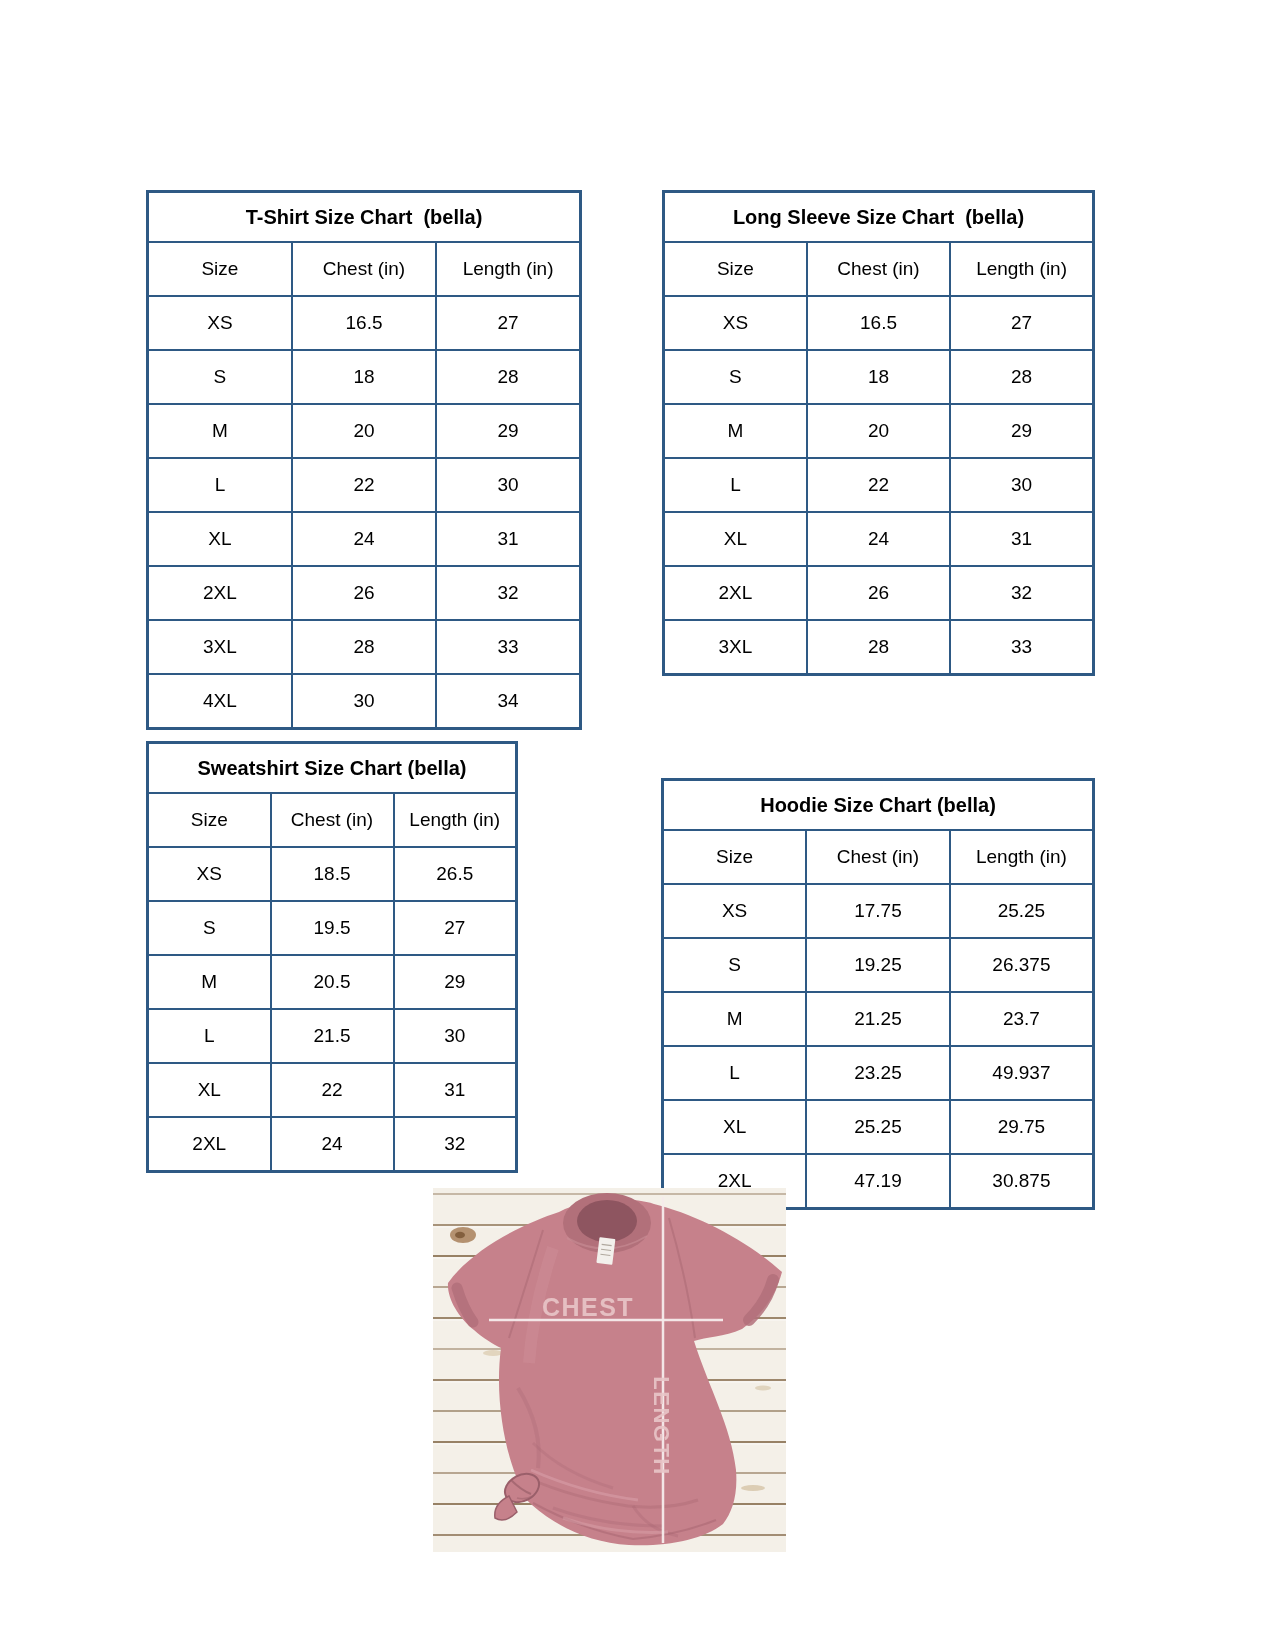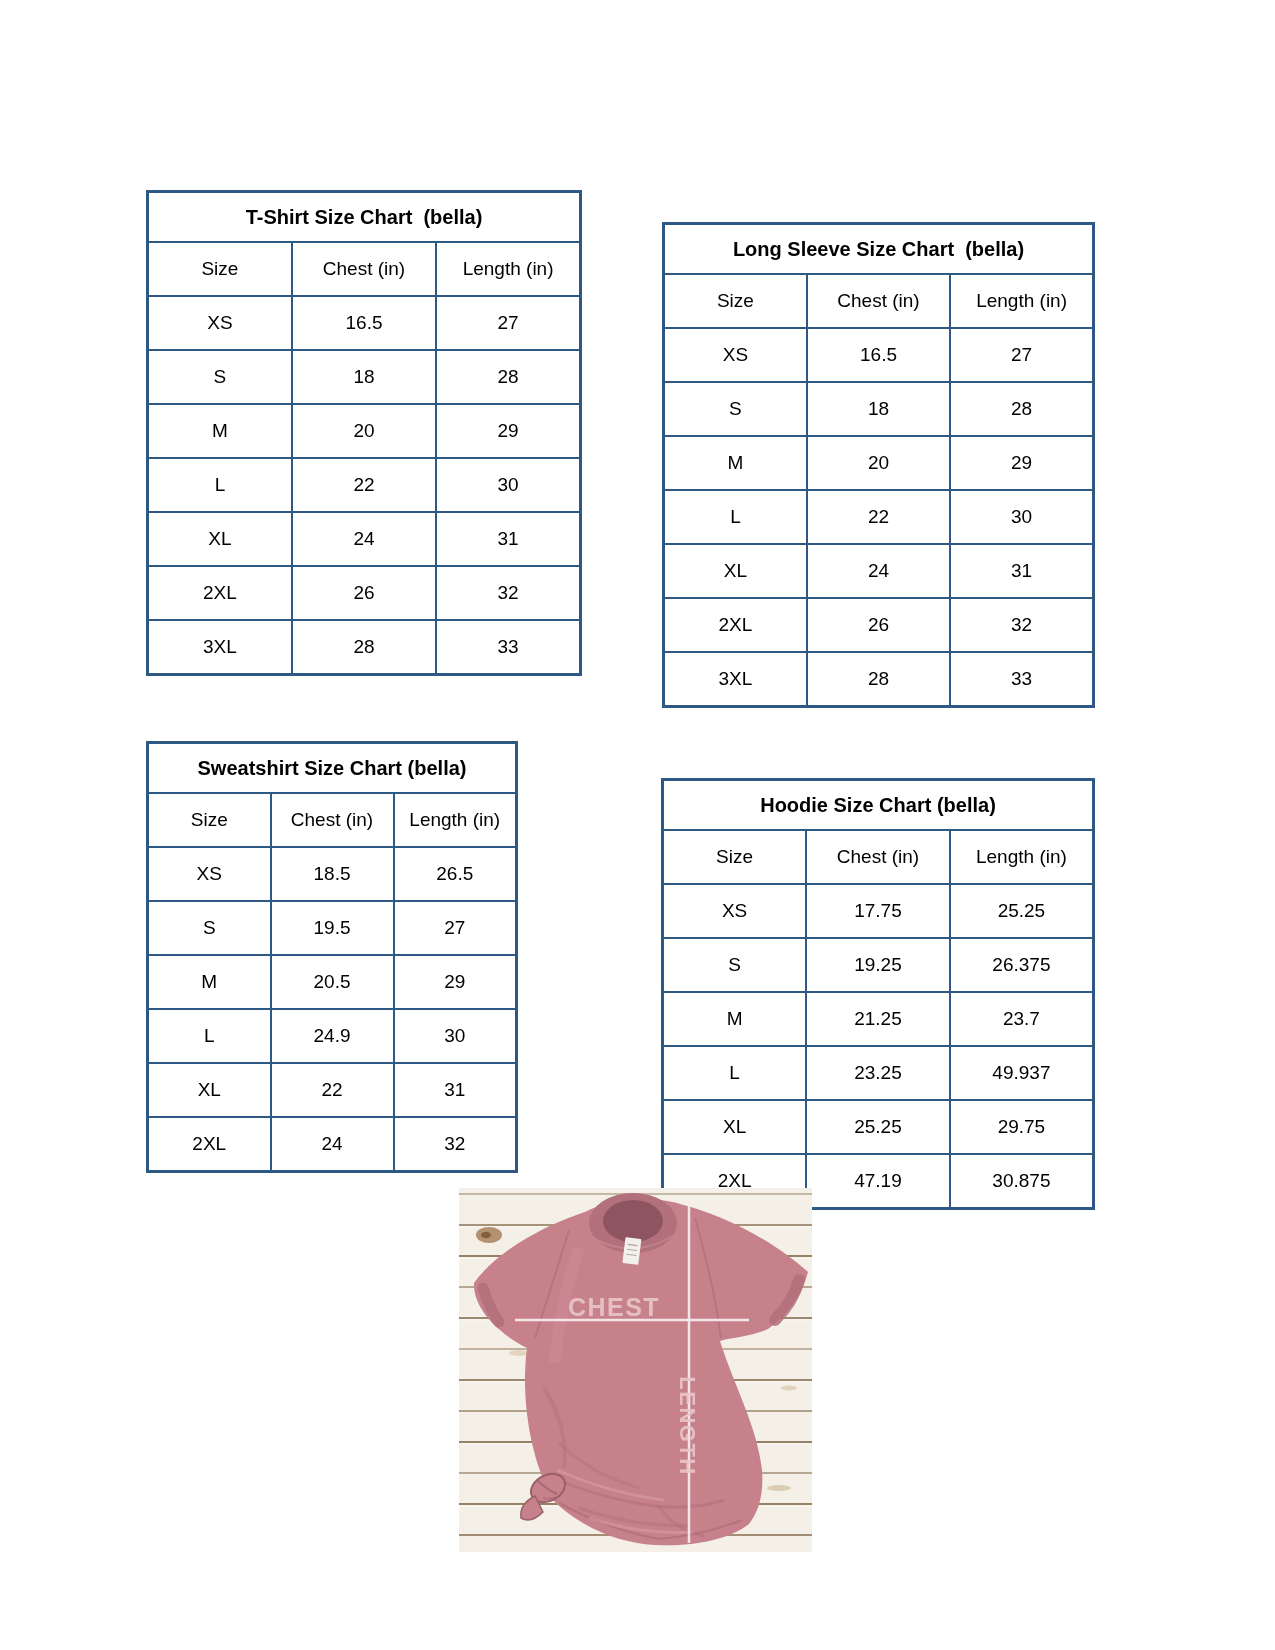--- a/index.html
+++ b/index.html
@@ -28,26 +28,26 @@
   .tbl td.title-cell{
     height:48px;
     font-weight:bold;
     font-size:20px;
     white-space:pre-wrap;
   }
   .tbl td.header-cell{height:52px;}
   .tbl td.data-cell{height:52px;}
   .tbl td:first-child{width:34%;}
   .t1{left:131px;top:190px;width:436px;}
-  .t2{left:647px;top:190px;width:433px;margin-top:32px;}
+  .t2{left:647px;top:190px;width:433px;}
   .t3{left:131px;top:741px;width:372px;}
   .t4{left:646px;top:742px;width:434px;margin-top:36px;}
   .photo{
     position:absolute;
-    left:459px;top:1188px;width:353px;height:364px;
+    left:433px;top:1188px;width:353px;height:364px;
   }
   .photo svg{display:block;}
 </style>
 </head>
 <body>
 
 <div class="page">
 
   <div class="tbl t1">
       <table>
@@ -87,20 +87,25 @@
           </tr>
           <tr>
             <td class="data-cell">2XL</td>
             <td class="data-cell">26</td>
             <td class="data-cell">32</td>
           </tr>
           <tr>
             <td class="data-cell">3XL</td>
             <td class="data-cell">28</td>
             <td class="data-cell">33</td>
+          </tr>
+          <tr>
+            <td class="data-cell">4XL</td>
+            <td class="data-cell">30</td>
+            <td class="data-cell">34</td>
           </tr>
         </tbody>
       </table>
     </div>
   <div class="tbl t2">
       <table>
         <tbody>
           <tr>
             <td colspan="3" class="title-cell">Long Sleeve Size Chart  (bella)</td>
           </tr>
@@ -168,21 +173,21 @@
             <td class="data-cell">19.5</td>
             <td class="data-cell">27</td>
           </tr>
           <tr>
             <td class="data-cell">M</td>
             <td class="data-cell">20.5</td>
             <td class="data-cell">29</td>
           </tr>
           <tr>
             <td class="data-cell">L</td>
-            <td class="data-cell">24.9</td>
+            <td class="data-cell">21.5</td>
             <td class="data-cell">30</td>
           </tr>
           <tr>
             <td class="data-cell">XL</td>
             <td class="data-cell">22</td>
             <td class="data-cell">31</td>
           </tr>
           <tr>
             <td class="data-cell">2XL</td>
             <td class="data-cell">24</td>

